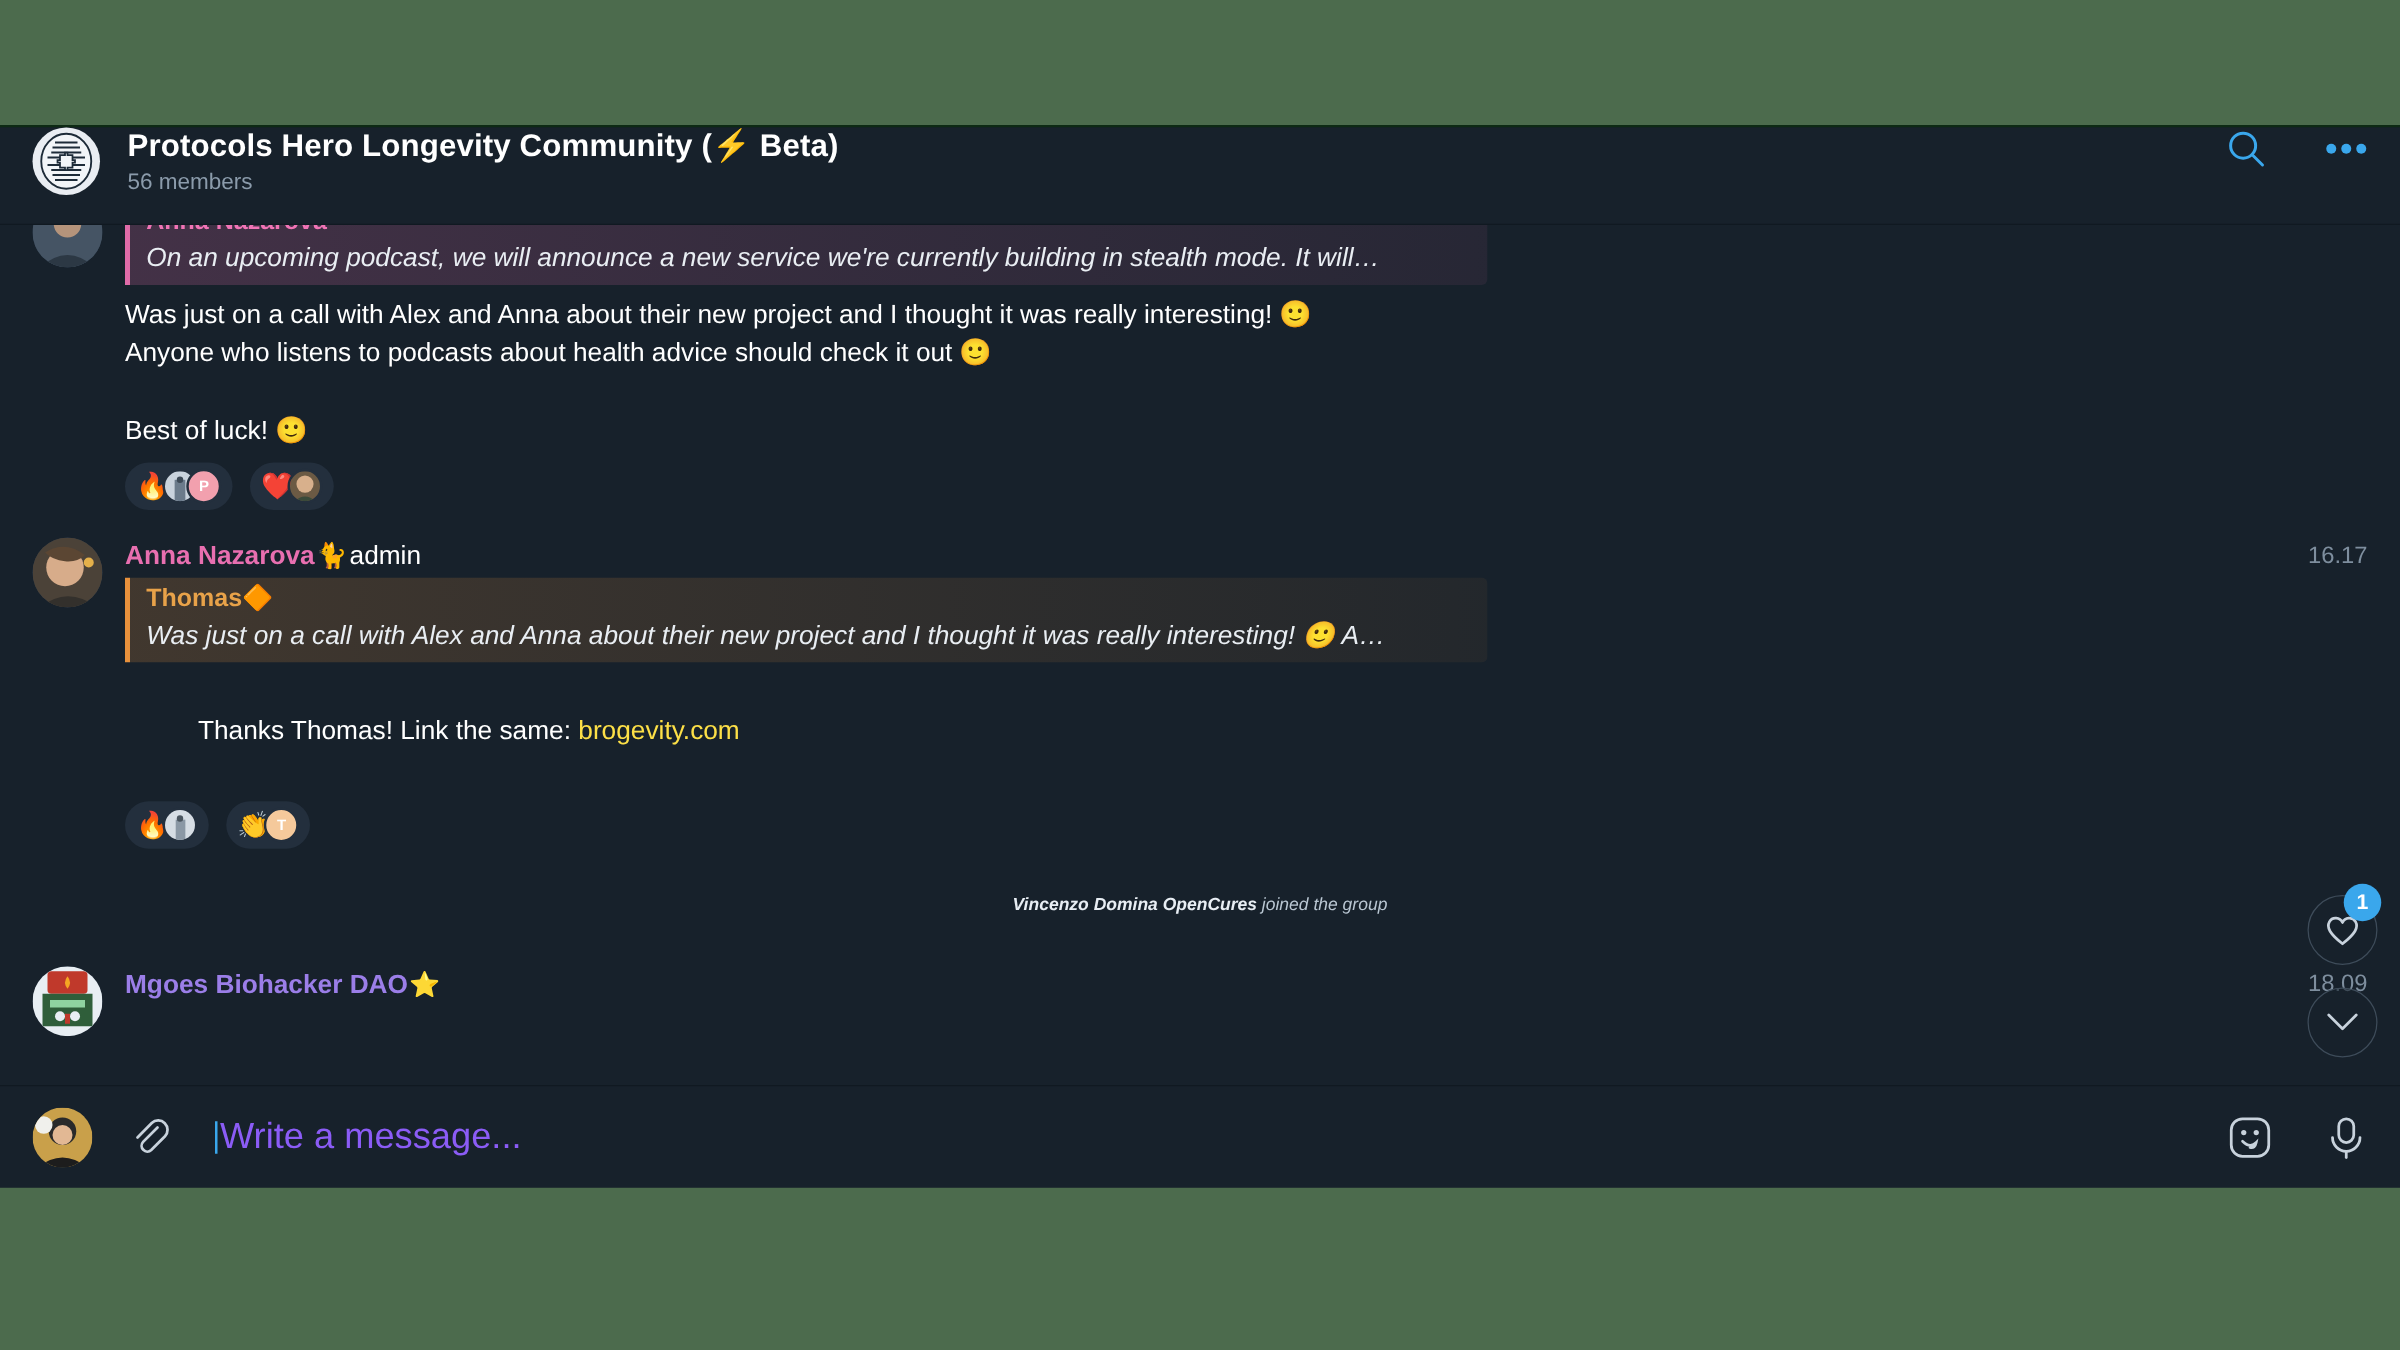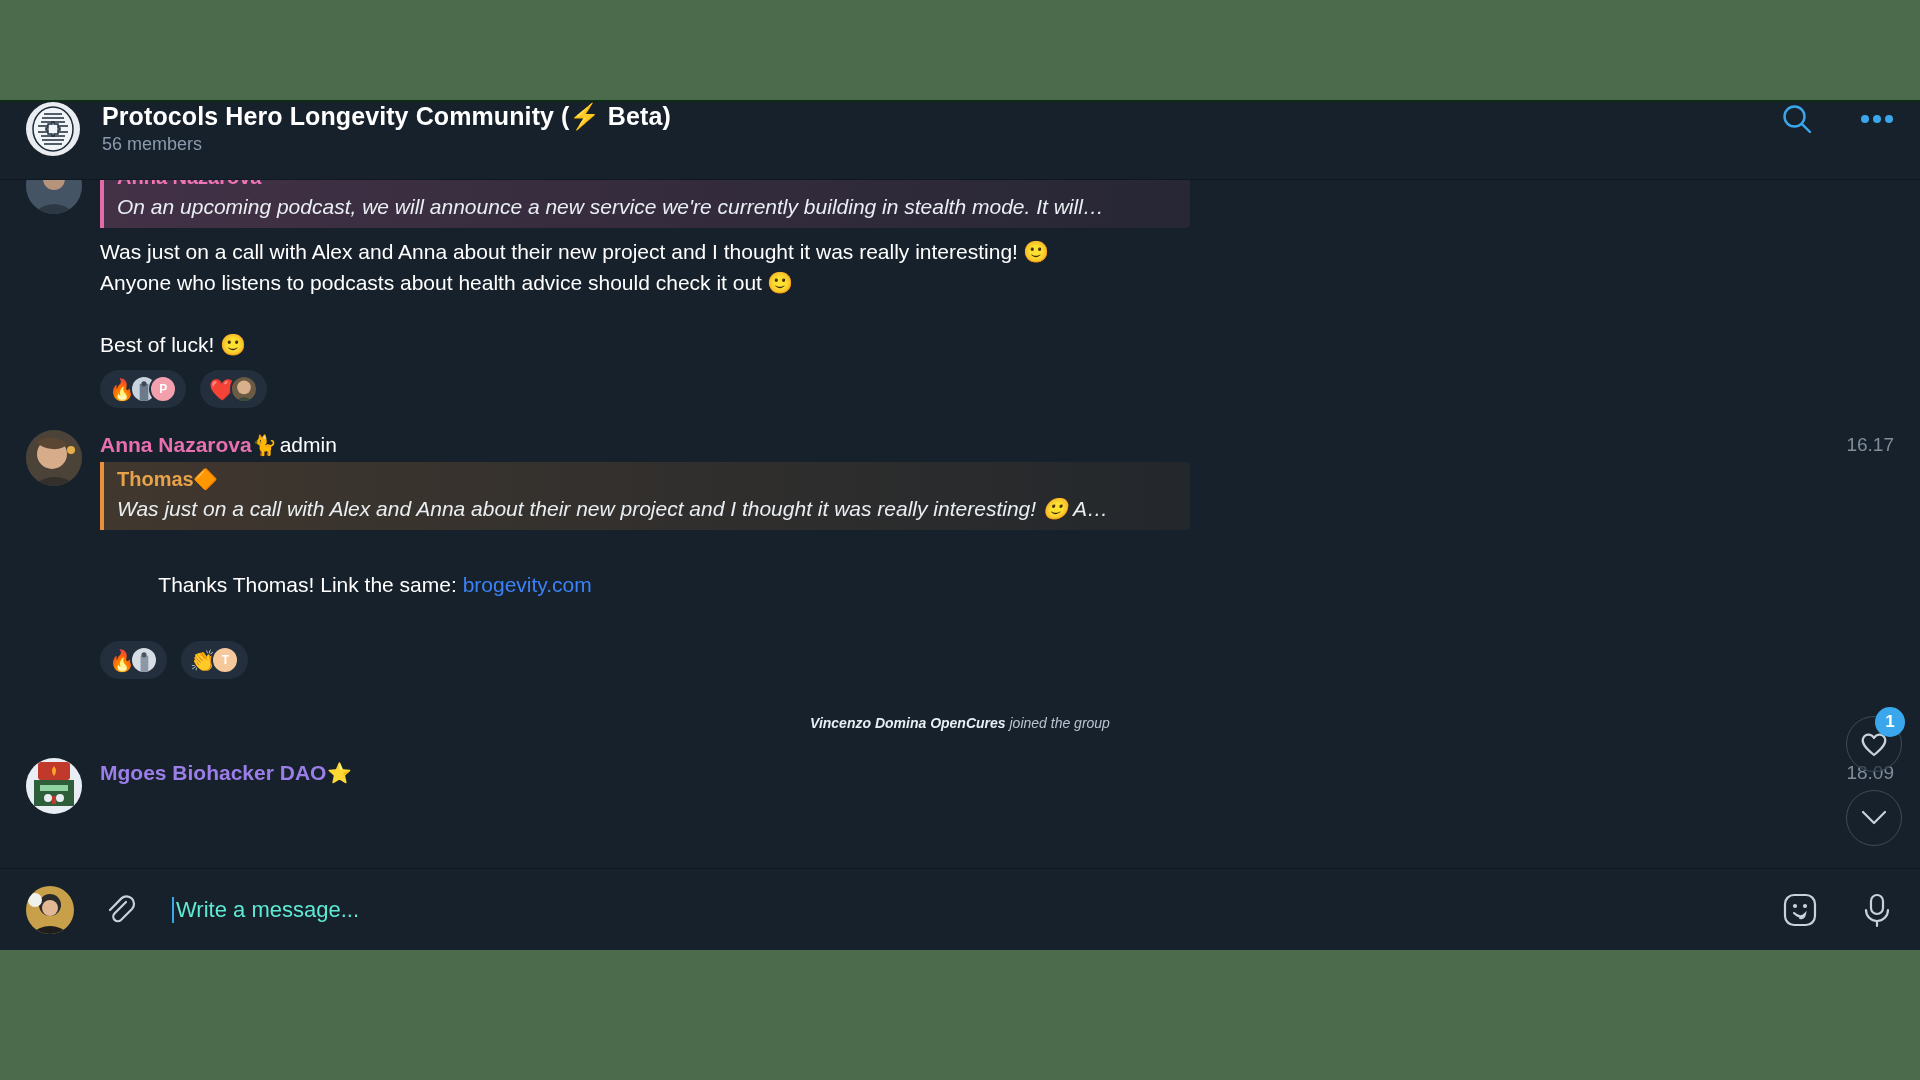--- a/index.html
+++ b/index.html
@@ -63,21 +63,21 @@
   .sender {
     font-size: 21px; font-weight: 600; line-height: 30px;
     display: flex; align-items: center; gap: 0px;
   }
   .sender .emj { font-size: 20px; margin: 0 2px 0 1px; }
   .admin-tag { color: #ffffff; font-weight: 400; font-size: 21px; }
   .text {
     font-size: 21px; color: #ffffff; line-height: 31px;
     white-space: pre-wrap; word-break: break-word;
   }
-  .link { color: #3b82f6; text-decoration: none; cursor: pointer; }
+  .link { color: #fde047; text-decoration: none; cursor: pointer; }
 
   
   .quote {
     border-left: 4px solid;
     padding: 3px 14px 6px 13px;
     margin: 2px 0 8px 0;
     border-radius: 0 5px 5px 0;
     max-width: 1090px;
     overflow: hidden;
   }
@@ -152,21 +152,21 @@
     padding: 0 26px;
   }
   .composer-avatar {
     width: 48px; height: 48px; border-radius: 50%;
     overflow: hidden; flex: 0 0 48px;
     display: flex; align-items: center; justify-content: center;
   }
   .clip { margin-left: 28px; cursor: pointer; display: flex; }
   .input-wrap { flex: 1 1 auto; margin-left: 36px; display: flex; align-items: center; position: relative; }
   .caret { width: 2px; height: 26px; background: #3aa7ec; margin-right: 2px; }
-  .placeholder { font-size: 22px; color: #5eead4; }
+  .placeholder { font-size: 29px; color: #8b5cf6; }
   .composer-actions { display: flex; align-items: center; gap: 42px; margin-left: 30px; }
 
   svg { display: block; }
 </style>
 </head>
 <body>
 
 <div class="app">
 
   <div class="chat-header">
@@ -293,21 +293,21 @@
         </div>
       </div>
       <span class="time" style="top:4px;">16.17</span>
     </div>
 
     <div class="service" style="margin-top:16px;">
       <b>Vincenzo Domina OpenCures</b>
       <span>joined the group</span>
     </div>
 
-    <div class="msg-row" style="margin-top:7px;">
+    <div class="msg-row" style="margin-top:22px;">
       <div class="avatar">
         <svg width="56" height="56" viewBox="0 0 56 56">
           <rect width="56" height="56" fill="#e8eef3"></rect>
           <rect x="12" y="4" width="32" height="18" rx="3" fill="#c0392b"></rect>
           <path d="M28 8 q4 5 0 10 q-4 -5 0 -10z" fill="#f5a623"></path>
           <rect x="8" y="22" width="40" height="26" fill="#2f5e3a"></rect>
           <rect x="14" y="27" width="28" height="6" fill="#8fd3a0"></rect>
           <circle cx="22" cy="40" r="4" fill="#e8eef3"></circle>
           <circle cx="34" cy="40" r="4" fill="#e8eef3"></circle>
           <rect x="26" y="38" width="4" height="8" fill="#c0392b"></rect>

